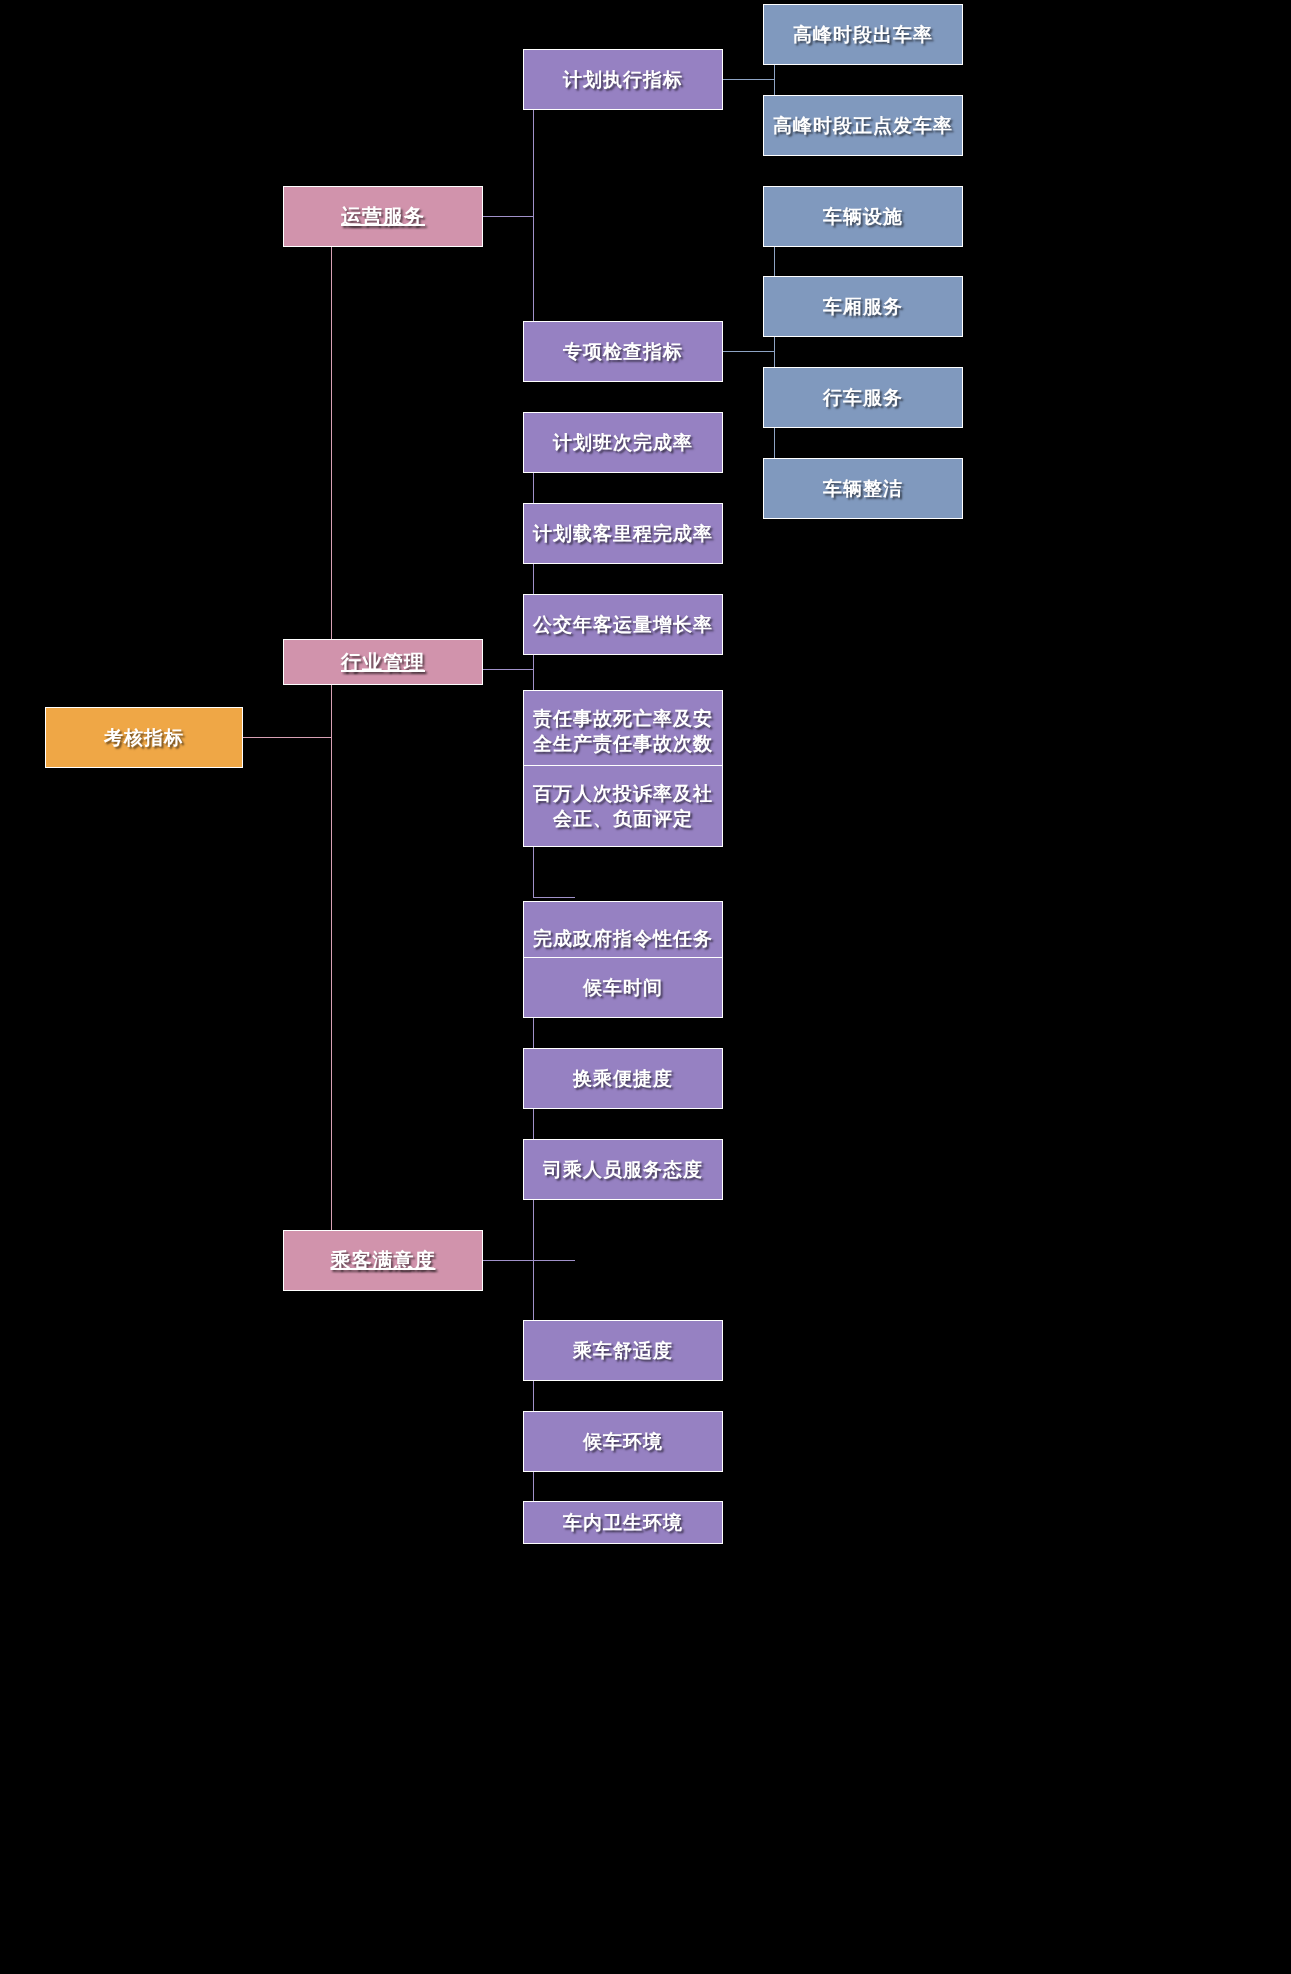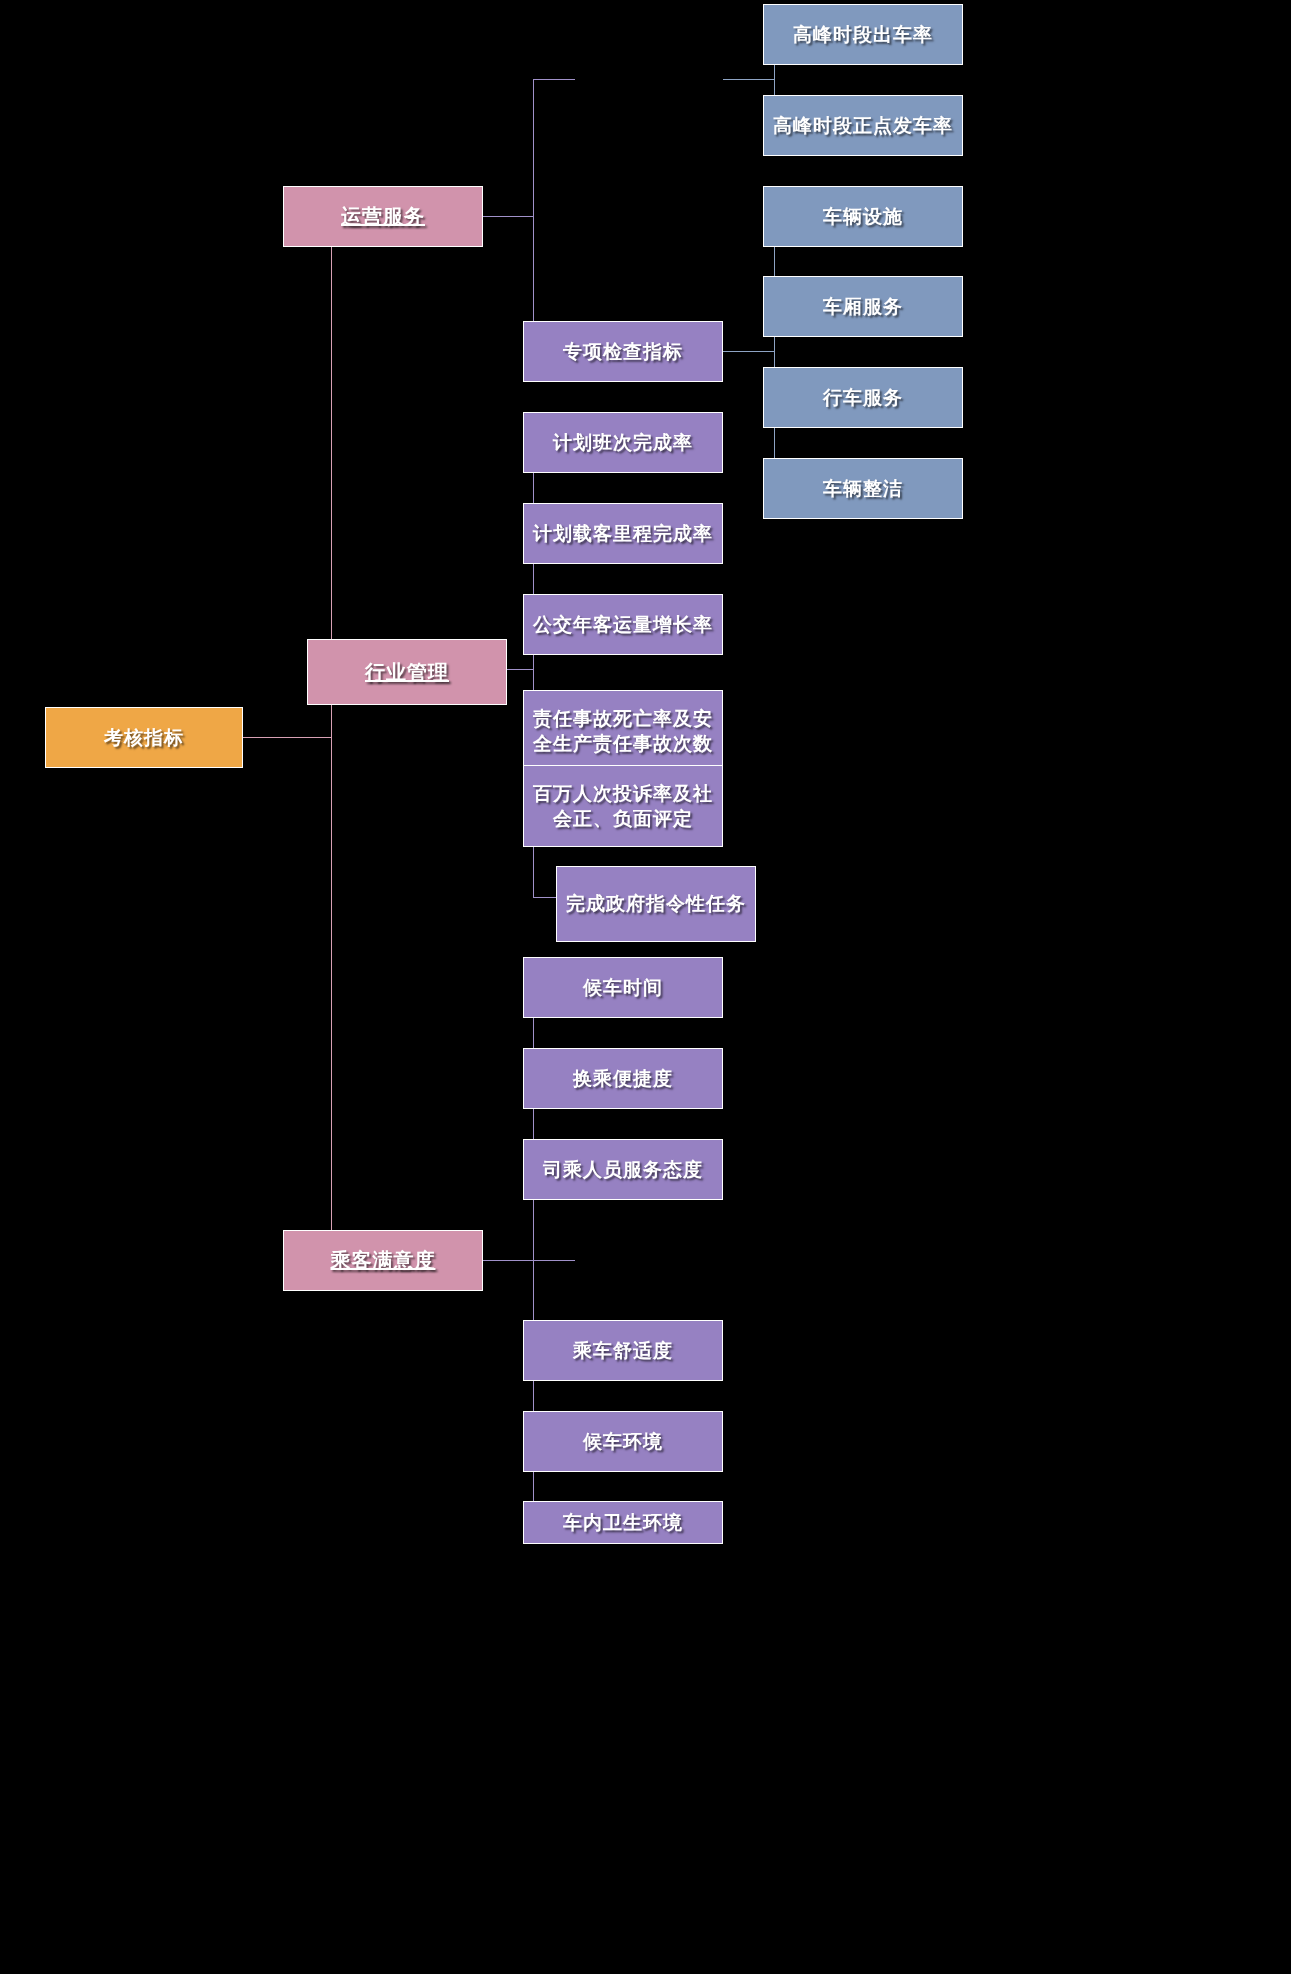--- a/index.html
+++ b/index.html
@@ -76,24 +76,25 @@
   <div class="lnk v c-l3" style="left:774px;top:216px;height:272px;"></div>
   <div class="lnk h c-l3" style="left:774px;top:216px;width:42px;"></div>
   <div class="lnk h c-l3" style="left:774px;top:306px;width:42px;"></div>
   <div class="lnk h c-l3" style="left:774px;top:397px;width:42px;"></div>
   <div class="lnk h c-l3" style="left:774px;top:488px;width:42px;"></div>
 
   <div class="node n-root" style="left:45px;top:707px;width:198px;height:61px;">考核指标</div>
 
   <div class="node n-l2" style="left:283px;top:186px;width:200px;height:61px;">运营服务</div>
 
-  <div class="node n-l2" style="left:283px;top:639px;width:200px;height:66px;margin-left:24px;">行业管理</div>
+  <div class="node n-l2" style="left:283px;top:639px;width:200px;height:46px;">行业管理</div>
 
   <div class="node n-l2" style="left:283px;top:1230px;width:200px;height:61px;">乘客满意度</div>
 
+  <div class="node n-l3" style="left:523px;top:49px;width:200px;height:61px;">计划执行指标</div>
 
   <div class="node n-l3" style="left:523px;top:321px;width:200px;height:61px;">专项检查指标</div>
 
   <div class="node n-l4" style="left:763px;top:4px;width:200px;height:61px;">高峰时段出车率</div>
 
   <div class="node n-l4" style="left:763px;top:95px;width:200px;height:61px;">高峰时段正点发车率</div>
 
   <div class="node n-l4" style="left:763px;top:186px;width:200px;height:61px;">车辆设施</div>
 
   <div class="node n-l4" style="left:763px;top:367px;width:200px;height:61px;">行车服务</div>
@@ -105,21 +106,21 @@
   <div class="node n-l3" style="left:523px;top:412px;width:200px;height:61px;">计划班次完成率</div>
 
   <div class="node n-l3" style="left:523px;top:503px;width:200px;height:61px;">计划载客里程完成率</div>
 
   <div class="node n-l3" style="left:523px;top:594px;width:200px;height:61px;">公交年客运量增长率</div>
 
   <div class="node n-l3" style="left:523px;top:674px;width:200px;height:82px;margin-top:16px;">责任事故死亡率及安全生产责任事故次数</div>
 
   <div class="node n-l3" style="left:523px;top:765px;width:200px;height:82px;text-align:center;">百万人次投诉率及社会正、负面评定</div>
 
-  <div class="node n-l3" style="left:523px;top:866px;width:200px;height:76px;margin-left:33px;">完成政府指令性任务</div>
+  <div class="node n-l3" style="left:523px;top:901px;width:200px;height:76px;">完成政府指令性任务</div>
 
   <div class="node n-l3" style="left:523px;top:957px;width:200px;height:61px;">候车时间</div>
 
   <div class="node n-l3" style="left:523px;top:1048px;width:200px;height:61px;">换乘便捷度</div>
 
   <div class="node n-l3" style="left:523px;top:1139px;width:200px;height:61px;">司乘人员服务态度</div>
 
 
   <div class="node n-l3" style="left:523px;top:1320px;width:200px;height:61px;">乘车舒适度</div>
 

